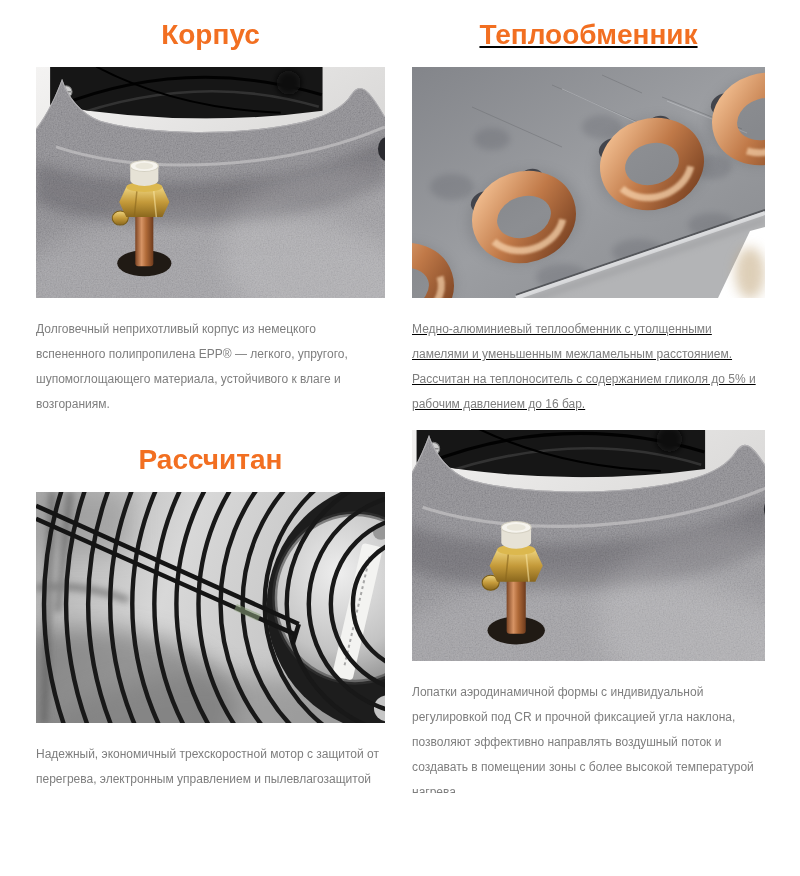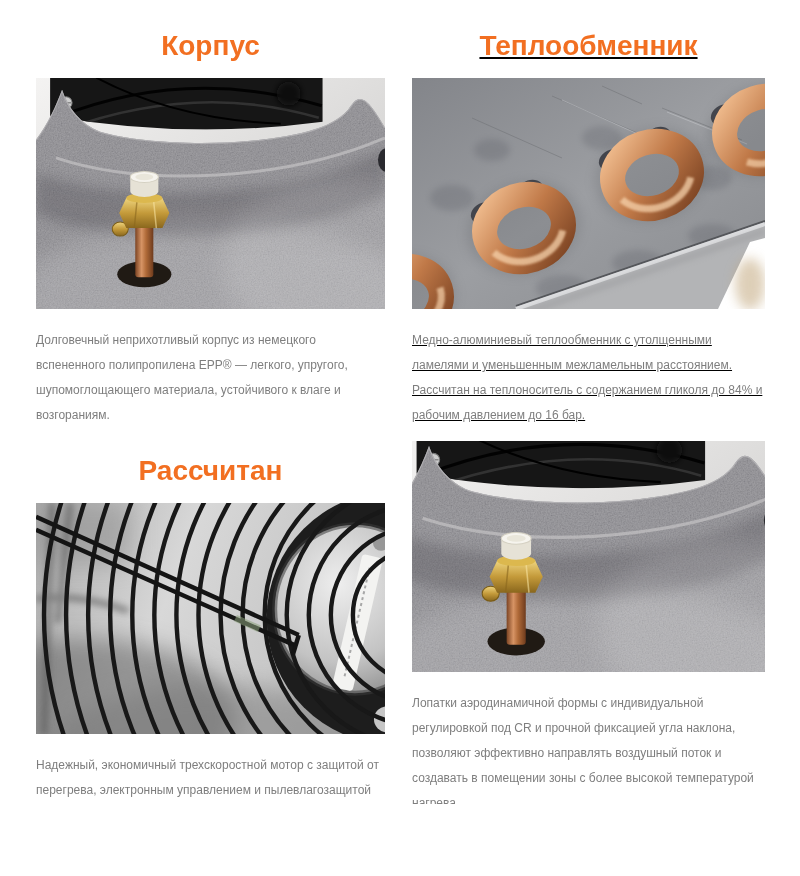--- a/index.html
+++ b/index.html
@@ -1,19 +1,19 @@
 <!DOCTYPE html>
 <html><head>
 <meta charset="utf-8">
 <style>
   html,body { margin:0; padding:0; }
   body { background:#ffffff; font-family:"Liberation Sans", sans-serif; }
   .page {
     position:relative; width:800px; height:788px; background:#ffffff;
-    overflow:hidden; margin:16px auto;
+    overflow:hidden; margin:5px auto;
   }
   .card { position:absolute; }
   .card-title {
     margin:13px 0 15px 0; text-align:center;
     font-size:28px; line-height:34px; font-weight:700; color:#f26f21;
   }
   .card-text {
     margin:19px 0 0 0; font-size:12px; line-height:25px; color:#7e7e7e;
   }
   .photo { display:block; width:100%; height:231px; background:#eceae8; }
@@ -193,21 +193,21 @@
       </g>
       <g>
         <g transform="translate(352,52) rotate(-18)">
           <ellipse rx="58" ry="46" fill="#44464c" opacity="0.18" filter="url(#blur6)"></ellipse>
           <ellipse cx="-32" cy="-26" rx="15" ry="11" fill="#43454c"></ellipse>
           <ellipse rx="40" ry="33" fill="none" stroke="url(#copRing)" stroke-width="25"></ellipse>
           <ellipse rx="40" ry="33" fill="none" stroke="#f6d2ab" stroke-width="7" stroke-dasharray="85 180" opacity="0.7" filter="url(#blur1)"></ellipse>
         </g>
       </g>
     </svg>
-    <p class="card-text">Медно-алюминиевый теплообменник с утолщенными ламелями и уменьшенным межламельным расстоянием. Рассчитан на теплоноситель с содержанием гликоля до 84% и рабочим давлением до 16 бар.</p>
+    <p class="card-text">Медно-алюминиевый теплообменник с утолщенными ламелями и уменьшенным межламельным расстоянием. Рассчитан на теплоноситель с содержанием гликоля до 5% и рабочим давлением до 16 бар.</p>
   </section>
 
   <section class="card" style="left:36px; top:425px; width:349px;">
     <h2 class="card-title">Рассчитан</h2>
     <svg class="photo" viewBox="0 0 348 231" preserveAspectRatio="xMidYMid slice" role="img">
       <rect width="348" height="231" fill="url(#fanBg)"></rect>
       <ellipse cx="50" cy="215" rx="150" ry="80" fill="#555555" opacity="0.5" filter="url(#blur12)"></ellipse>
       <ellipse cx="185" cy="242" rx="170" ry="60" fill="#777777" opacity="0.5" filter="url(#blur12)"></ellipse>
       <rect x="0" y="0" width="95" height="60" fill="#8f8f8f" opacity="0.55" filter="url(#blur12)"></rect>
       <g stroke="#4f4f4f" stroke-width="7" opacity="0.5" fill="none" filter="url(#blur3)">

